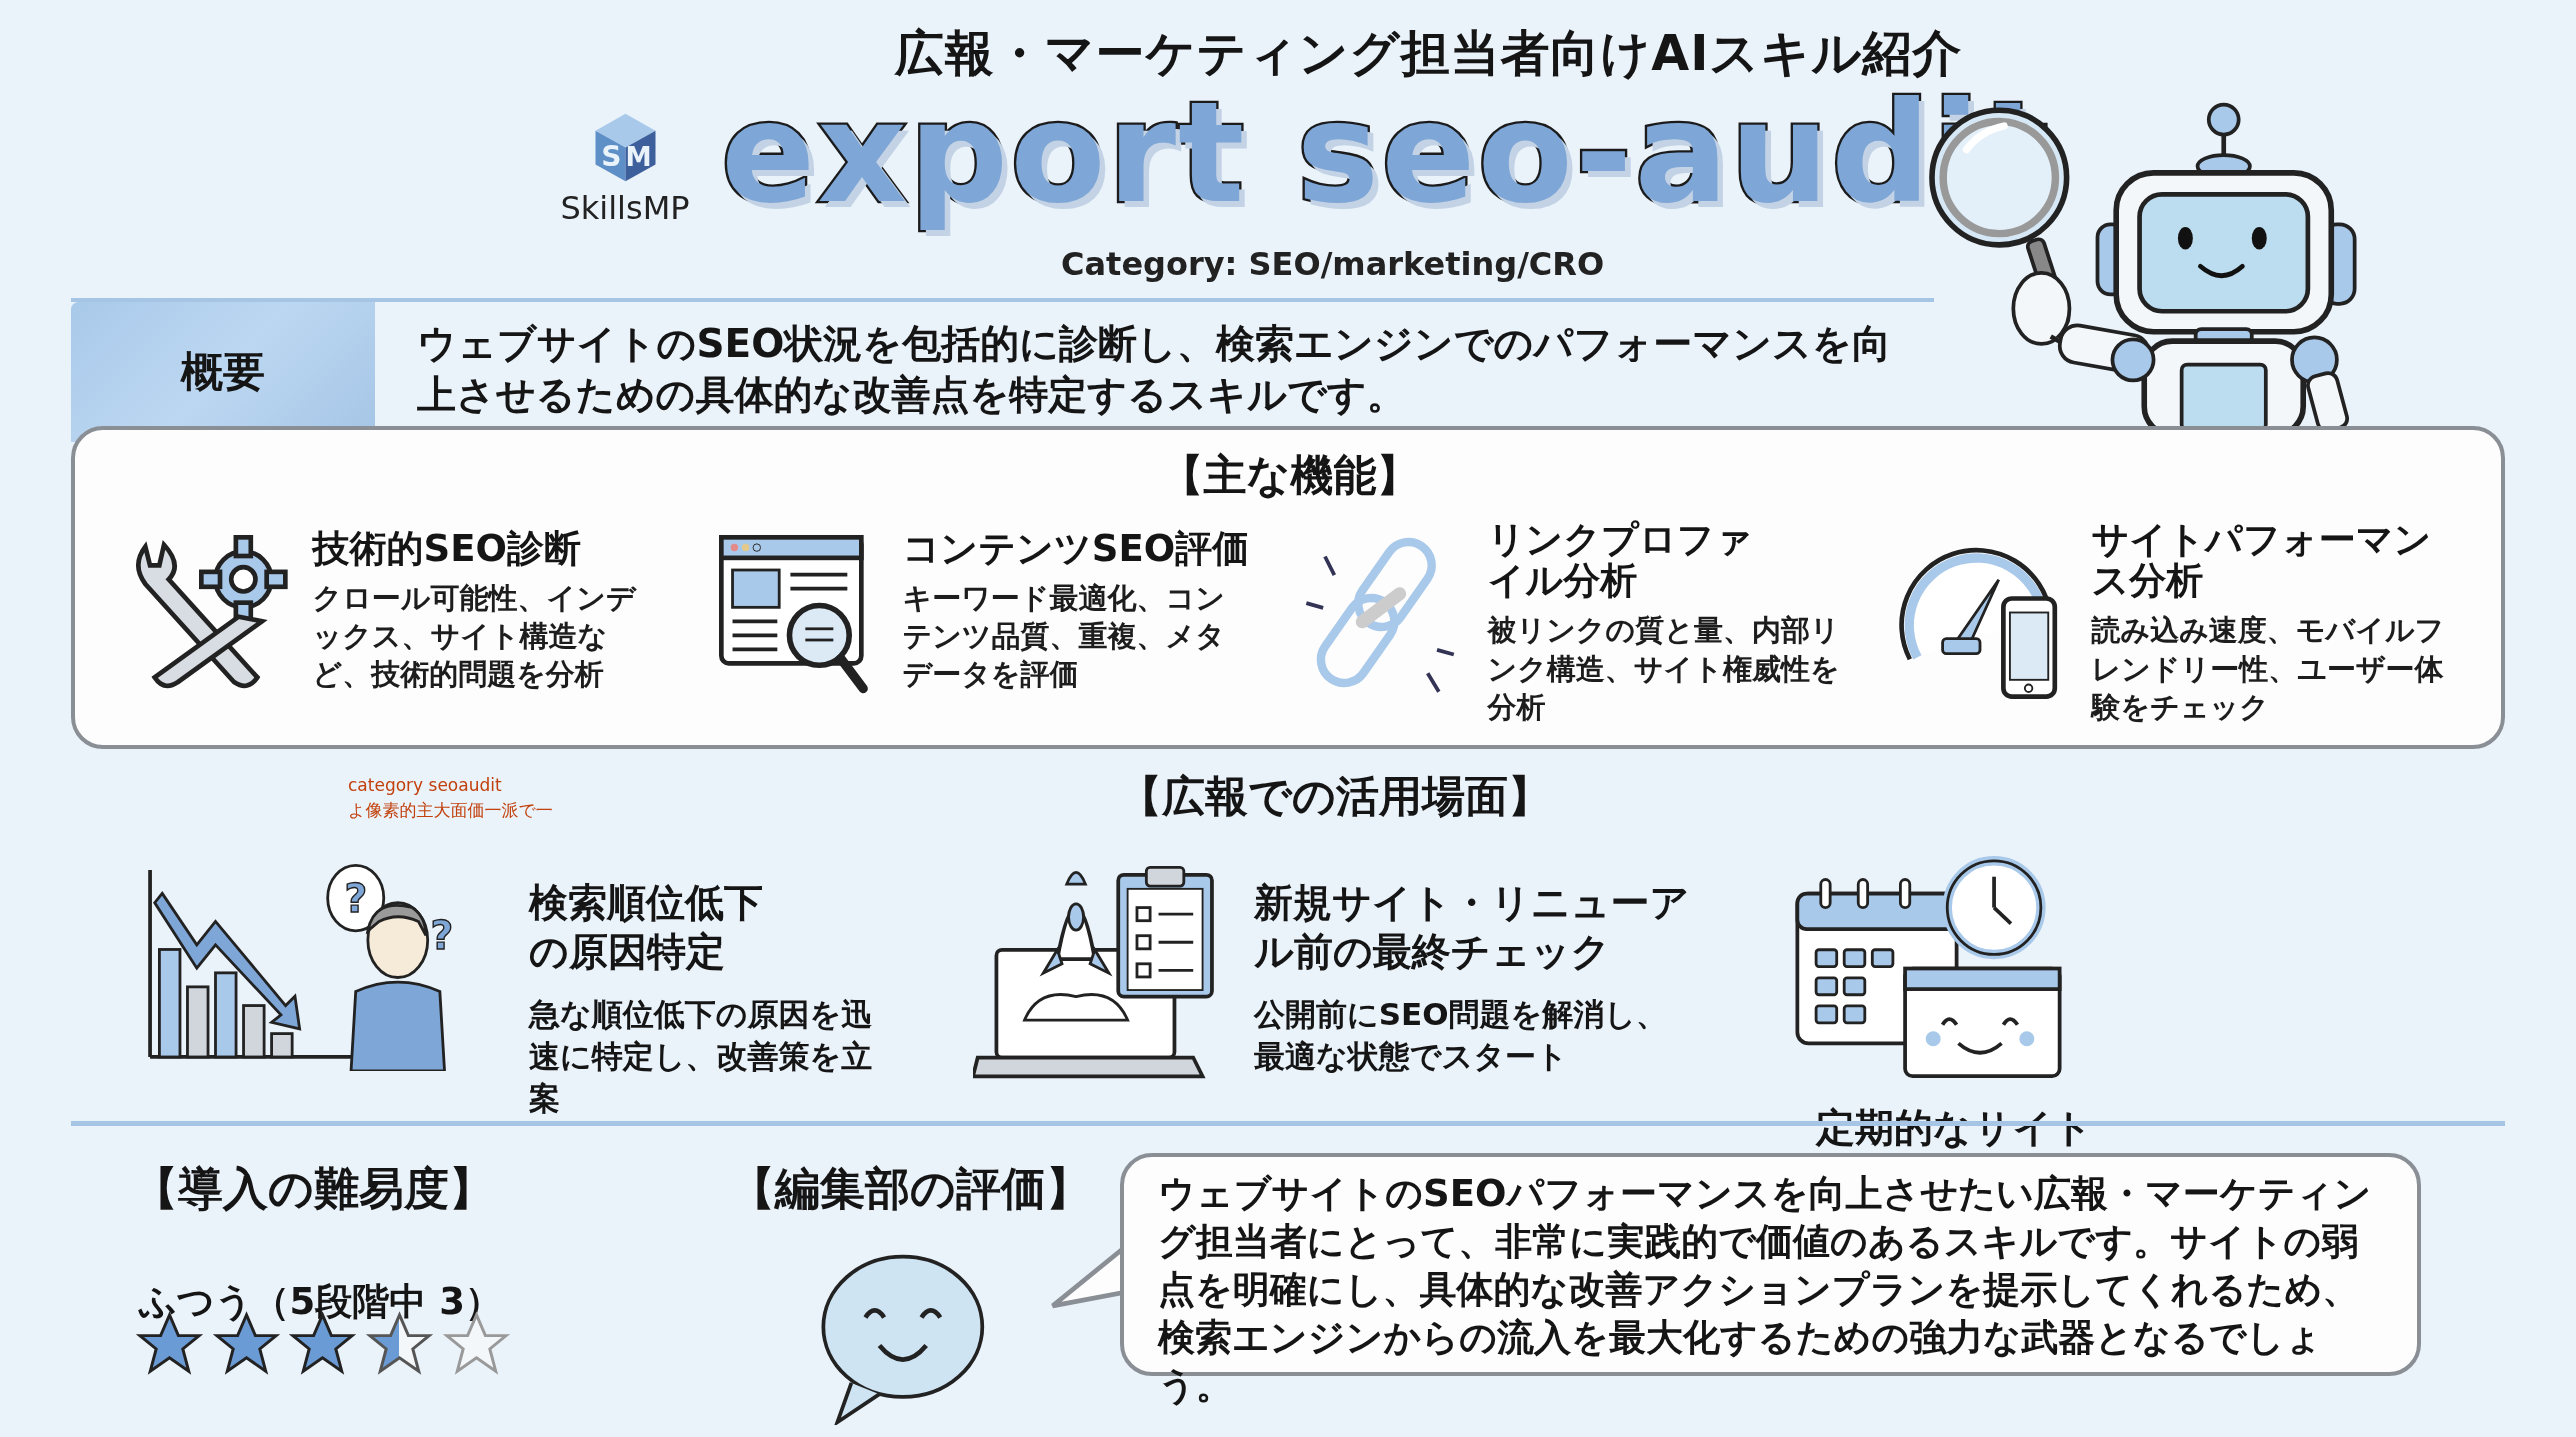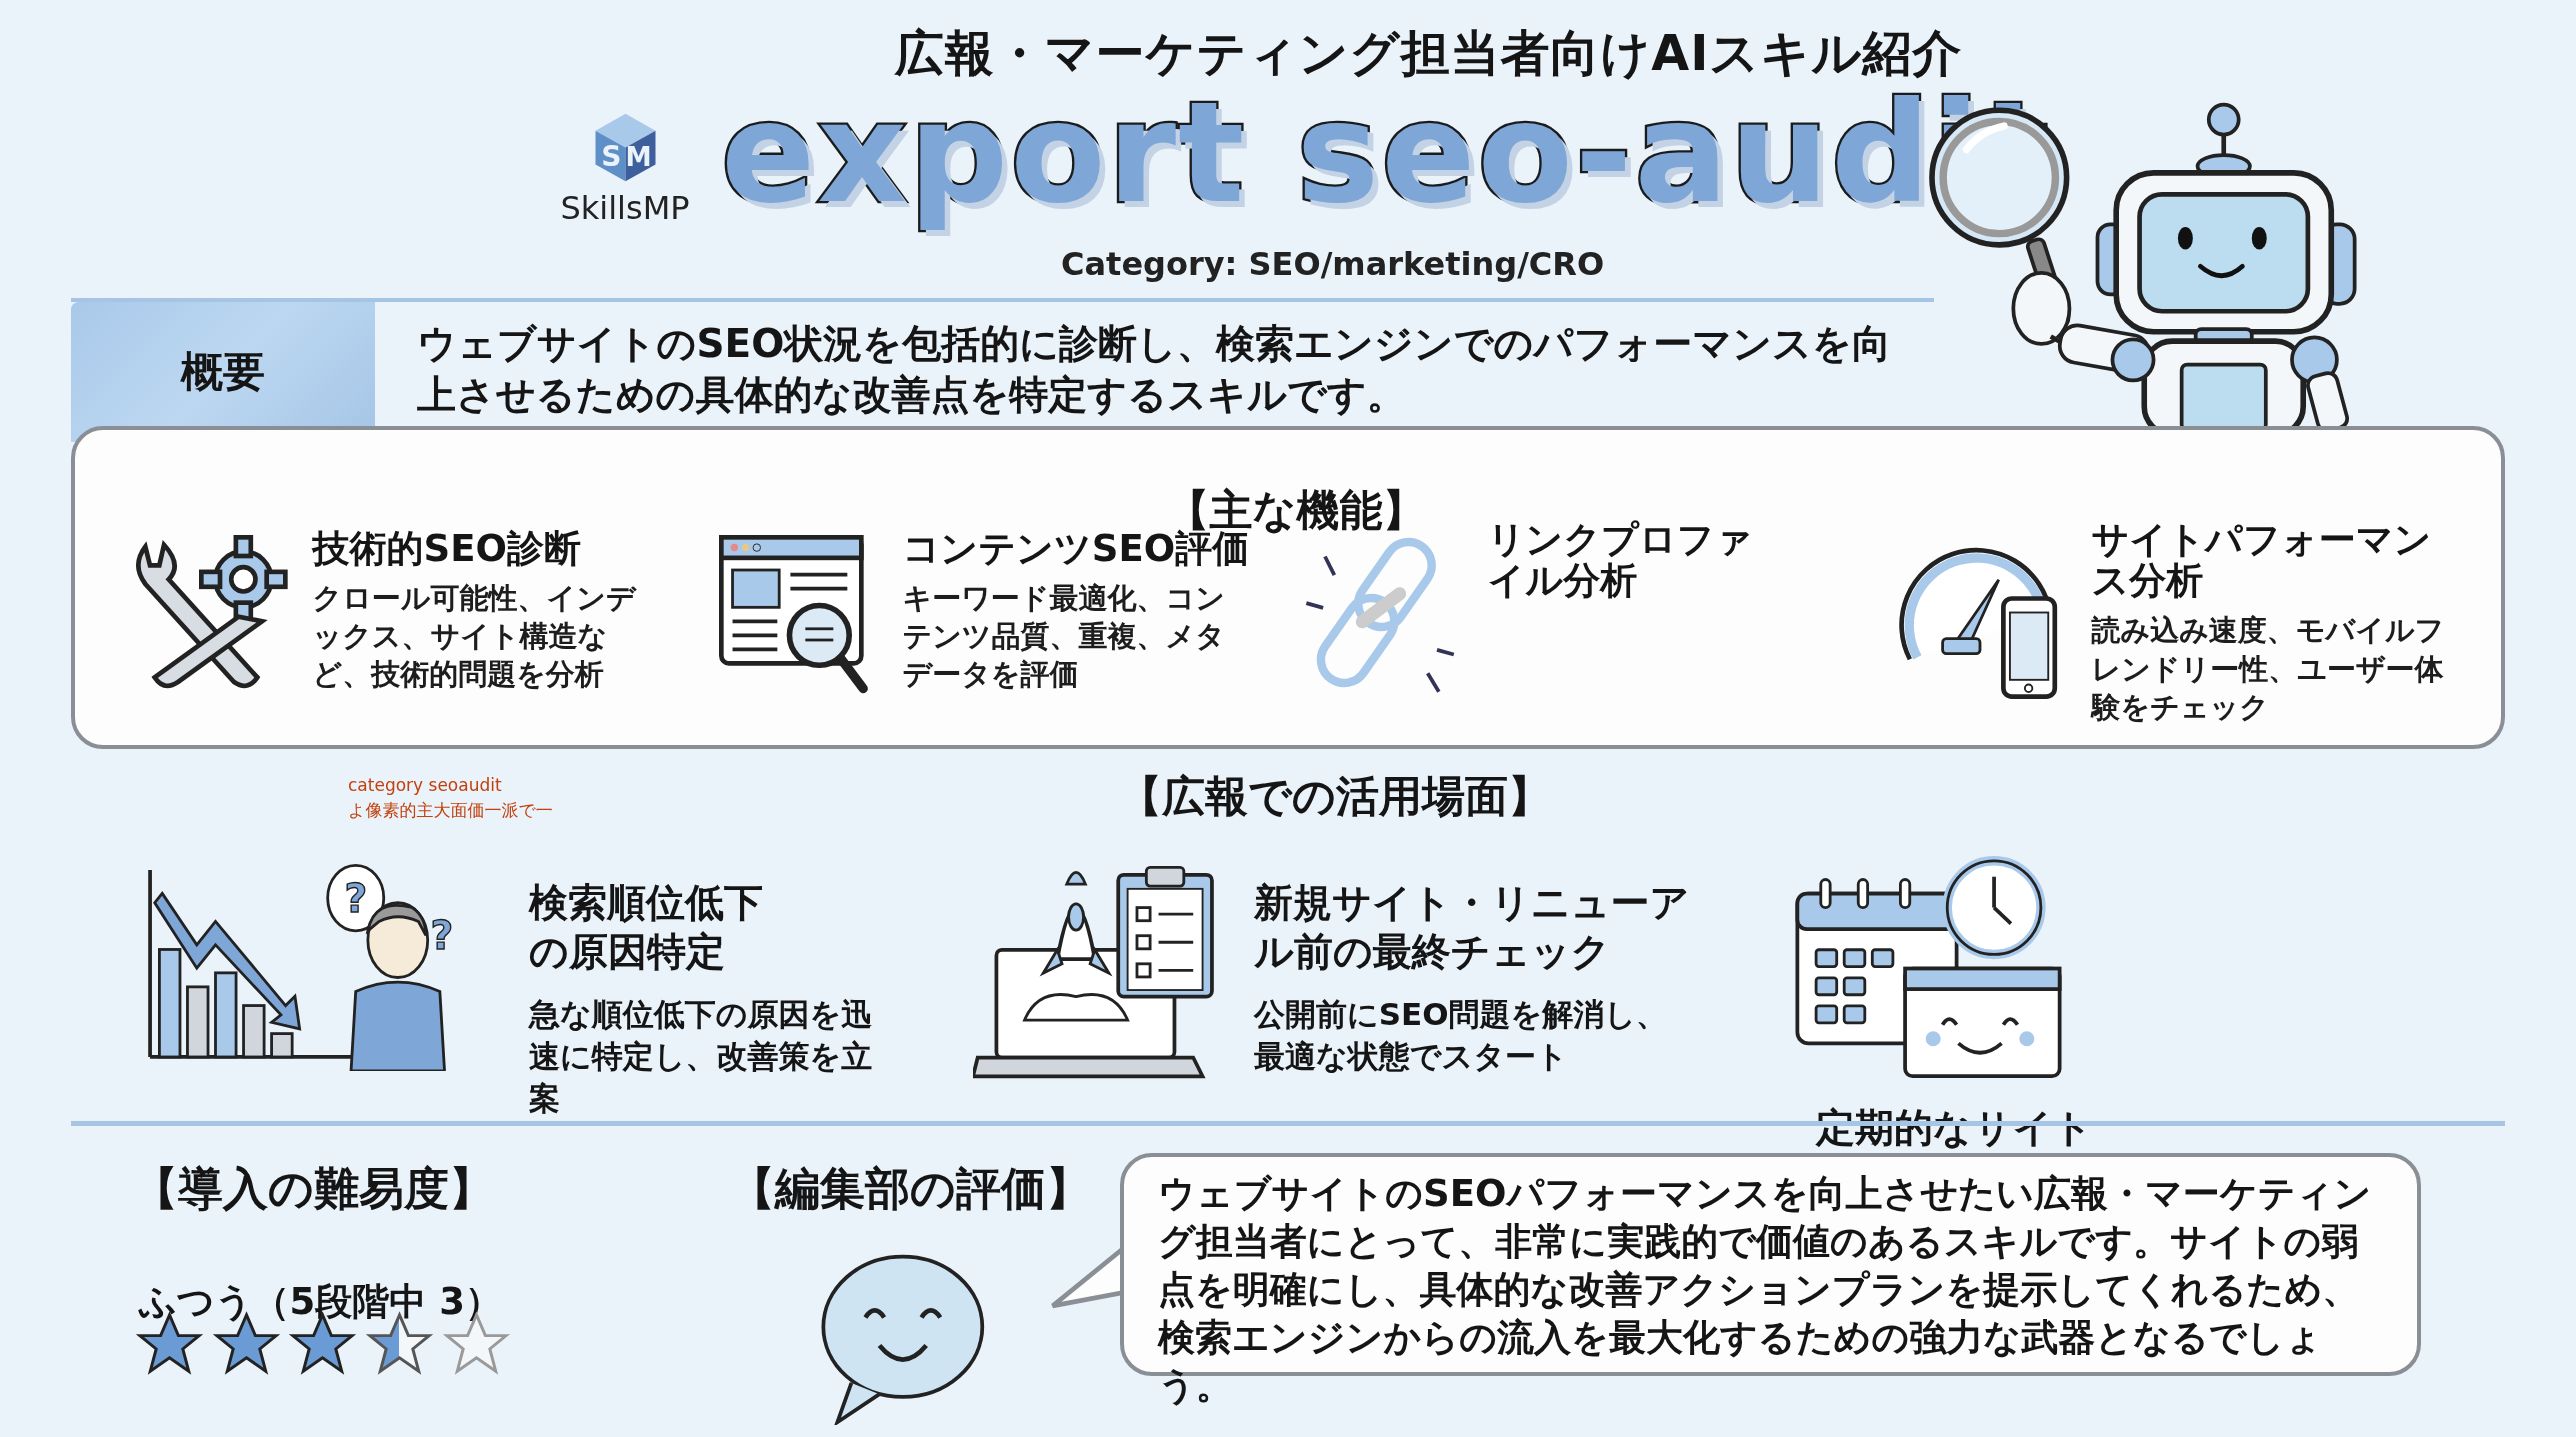--- a/index.html
+++ b/index.html
@@ -51,21 +51,21 @@
     left: 346px; top: 17px; width: 1498px;
     font-size: 39px; font-weight: bold; line-height: 1.3;
   }
 
   
   .features {
     left: 71px; top: 426px; width: 2434px; height: 323px;
     background: #fdfdfd; border: 4.7px solid #8a8f96; border-radius: 32px;
   }
   .section-title { font-size: 43px; font-weight: bold; text-align: center; }
-  .features .section-title { position: absolute; left: 8px; width: 100%; top: 17px; margin-top: 35px; }
+  .features .section-title { position: absolute; left: 2px; width: 100%; top: 17px; }
   .feature { position: absolute; top: 98px; height: 206px; display: flex; }
   .feature svg { flex: none; }
   .feature-body { margin-left: 22.5px; }
   .feature-title { font-size: 37px; font-weight: bold; line-height: 1.12; margin-bottom: 9.4px; }
   .feature-desc { font-size: 29px; font-weight: bold; line-height: 1.32; color: #1d1d1d; }
 
   
   .watermark { left: 348px; top: 773px; color: #c2410c; font-size: 17px; line-height: 1.45; }
 
   
@@ -218,20 +218,21 @@
       <line x1="70" y1="110" x2="110" y2="80" stroke="#ccc" stroke-width="14" stroke-linecap="round"></line>
       <g stroke="#335" stroke-width="4">
           <line x1="30" y1="40" x2="40" y2="60"></line>
           <line x1="10" y1="90" x2="28" y2="95"></line>
           <line x1="150" y1="140" x2="168" y2="145"></line>
           <line x1="140" y1="165" x2="152" y2="185"></line>
         </g>
     </svg>
     <div class="feature-body">
       <div class="feature-title" style="width:300px;">リンクプロファイル分析</div>
+      <div class="feature-desc" style="width:356px;">被リンクの質と量、内部リンク構造、サイト権威性を分析</div>
     </div>
   </div>
 
   <div class="feature" style="left:1816px; width:599px; top:89px;">
     <svg width="178" height="187" viewBox="0 0 190 200">
       <path d="M20 150 A80 80 0 1 1 170 100" stroke="#222" stroke-width="5" fill="#fff"></path>
       <path d="M28 148 A72 72 0 1 1 162 100" stroke="#a9c9ea" stroke-width="10" fill="none"></path>
       <path d="M70 130 L115 65 L82 138 Z" fill="#a9c9ea" stroke="#222" stroke-width="3"></path>
       <rect x="55" y="128" width="40" height="16" rx="4" fill="#a9c9ea" stroke="#222" stroke-width="3"></rect>
       <rect x="120" y="85" width="55" height="105" rx="9" fill="#fff" stroke="#222" stroke-width="5"></rect>

